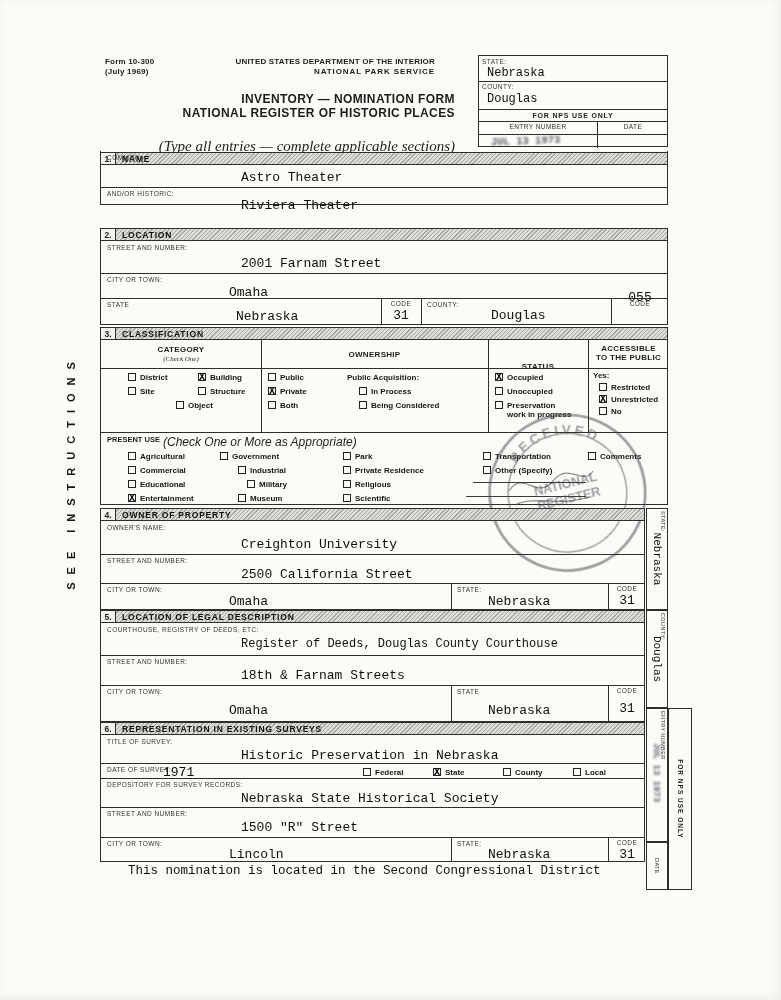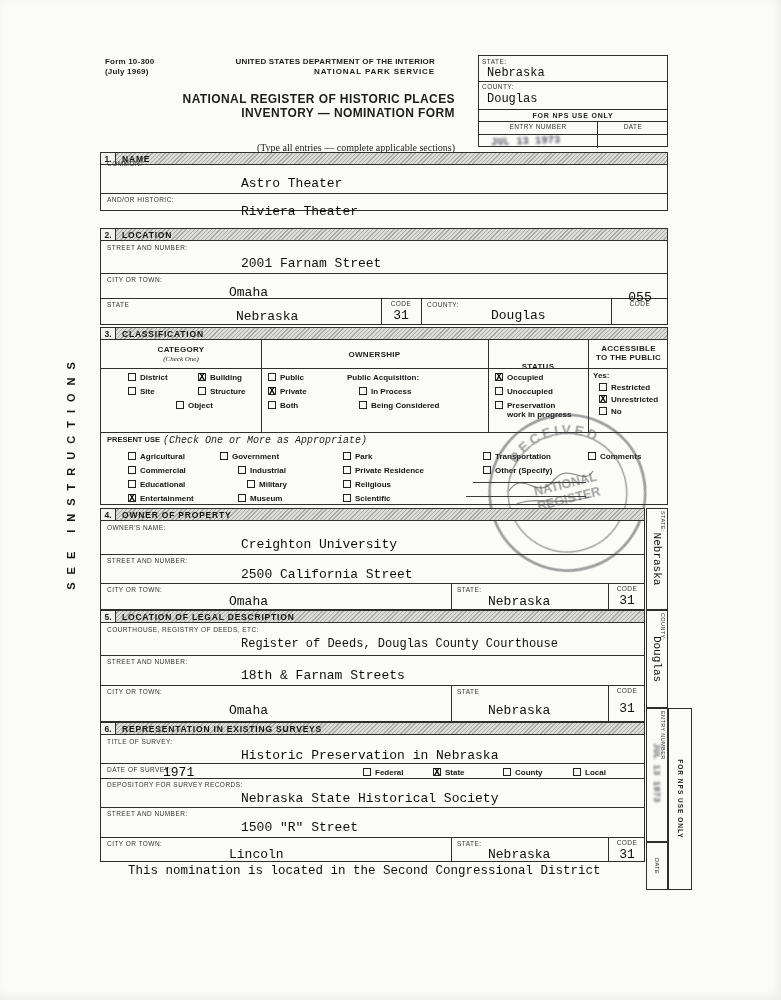--- a/index.html
+++ b/index.html
@@ -4,21 +4,21 @@
 <style>
   html,body{margin:0;padding:0;background:#e9e9e7;}
   .page{position:relative;width:781px;height:1000px;background:#fbfbf8;overflow:hidden;
         font-family:"Liberation Sans",sans-serif;color:#1c1c1c;margin:0 auto;
         box-shadow:inset -3px -3px 10px rgba(0,0,0,.06);}
   .page *{box-sizing:border-box;}
   .abs{position:absolute;}
   .center{text-align:right;}
   .hsmall{font-size:8px;font-weight:700;line-height:9.5px;letter-spacing:.2px;}
   .htitle{font-size:12px;font-weight:700;line-height:14px;letter-spacing:.4px;}
-  .hnote{font-family:"Liberation Serif",serif;font-size:10px;color:#222;}
+  .hnote{font-family:"Liberation Serif",serif;font-style:italic;font-size:15px;color:#222;}
   .lab{font-size:6.5px;letter-spacing:.45px;color:#333;white-space:nowrap;}
   .typed{font-family:"Liberation Mono","DejaVu Sans Mono",monospace;font-size:12px;color:#0e0e0e;white-space:nowrap;}
   .typed.big{font-size:13px;}
   .npsbox{border:1px solid #2e2e2e;}
   .secbox{border:1px solid #2e2e2e;border-top:none;}
   .bar{position:absolute;display:flex;align-items:stretch;border:1px solid #2e2e2e;
        background:repeating-linear-gradient(135deg,#a9a9a6 0,#a9a9a6 1px,#dcdcd8 1px,#dcdcd8 3px);}
   .bar .num{width:15px;background:#f2f2ee;border-right:1px solid #2e2e2e;display:flex;align-items:center;justify-content:center;font-size:8.5px;font-weight:700;}
   .bar .t{display:flex;align-items:center;padding-left:6px;font-size:8.5px;font-weight:700;letter-spacing:.8px;color:#101010;}
   .hl{position:absolute;left:0;border-top:1px solid #2e2e2e;height:0;}
@@ -49,22 +49,22 @@
 
   <div class="abs" style="left:105px;top:57px">
     <div class="hsmall">Form 10-300</div>
     <div class="hsmall">(July 1969)</div>
   </div>
   <div class="abs center" style="left:170px;top:57px;width:265px">
     <div class="hsmall">UNITED STATES DEPARTMENT OF THE INTERIOR</div>
     <div class="hsmall" style="letter-spacing:.9px">NATIONAL PARK SERVICE</div>
   </div>
   <div class="abs center" style="left:150px;top:92px;width:305px">
+    <div class="htitle">INVENTORY — NOMINATION FORM</div>
     <div class="htitle">NATIONAL REGISTER OF HISTORIC PLACES</div>
-    <div class="htitle">INVENTORY — NOMINATION FORM</div>
   </div>
   <div class="abs center" style="left:150px;top:137px;width:305px">
     <span class="hnote">(Type all entries — complete applicable sections)</span>
   </div>
 
   <div class="abs npsbox" style="left:478px;top:55px;width:190px;height:92px">
     <span class="lab" style="position:absolute;left:3px;top:2px">STATE:</span>
     <span class="typed" style="position:absolute;left:8px;top:10px">Nebraska</span>
     <div class="hl" style="top:25px;width:100%"></div>
     <span class="lab" style="position:absolute;left:3px;top:27px">COUNTY:</span>
@@ -78,21 +78,21 @@
     <div class="vl" style="left:118px;top:65px;height:27px"></div>
     <span class="ink-stamp" style="left:12px;top:79px;font-size:10.5px;transform:rotate(-2deg)">JUL 13 1973</span>
   </div>
 
   <div class="see-instr">SEE INSTRUCTIONS</div>
 
   <div class="bar" style="left:100px;top:152px;width:568px;height:13px">
     <span class="num">1.</span>
     <span class="t">NAME</span>
   </div>
-  <div class="abs secbox" style="left:100px;top:157px;width:568px;height:54px">
+  <div class="abs secbox" style="left:100px;top:151px;width:568px;height:54px">
     <span class="lab" style="position:absolute;left:6px;top:3px">COMMON:</span>
     <span class="typed big" style="position:absolute;left:140px;top:19px">Astro Theater</span>
     <div class="hl" style="top:36px;width:100%"></div>
     <span class="lab" style="position:absolute;left:6px;top:39px">AND/OR HISTORIC:</span>
     <span class="typed big" style="position:absolute;left:140px;top:47px">Riviera Theater</span>
   </div>
 
   <div class="bar" style="left:100px;top:228px;width:568px;height:13px">
     <span class="num">2.</span>
     <span class="t">LOCATION</span>
@@ -199,21 +199,21 @@
         <span class="box">X</span>
         <span>Unrestricted</span>
       </span>
     <span class="cb" style="left:498px;top:67px">
         <span class="box"></span>
         <span>No</span>
       </span>
 
     <div class="hl" style="top:92px;width:100%"></div>
     <span class="boldlab" style="left:6px;top:95px;font-size:7.5px">PRESENT USE</span>
-    <span style="position:absolute;left:62px;top:95px;font-family:Liberation Mono, monospace;font-style:italic;font-size:10px;white-space:nowrap">(Check One or More as Appropriate)</span>
+    <span style="position:absolute;left:62px;top:95px;font-family:Liberation Sans, sans-serif;font-style:italic;font-size:12px;white-space:nowrap">(Check One or More as Appropriate)</span>
 
     <span class="cb" style="left:27px;top:112px">
         <span class="box"></span>
         <span>Agricultural</span>
       </span>
     <span class="cb" style="left:27px;top:126px">
         <span class="box"></span>
         <span>Commercial</span>
       </span>
     <span class="cb" style="left:27px;top:140px">

